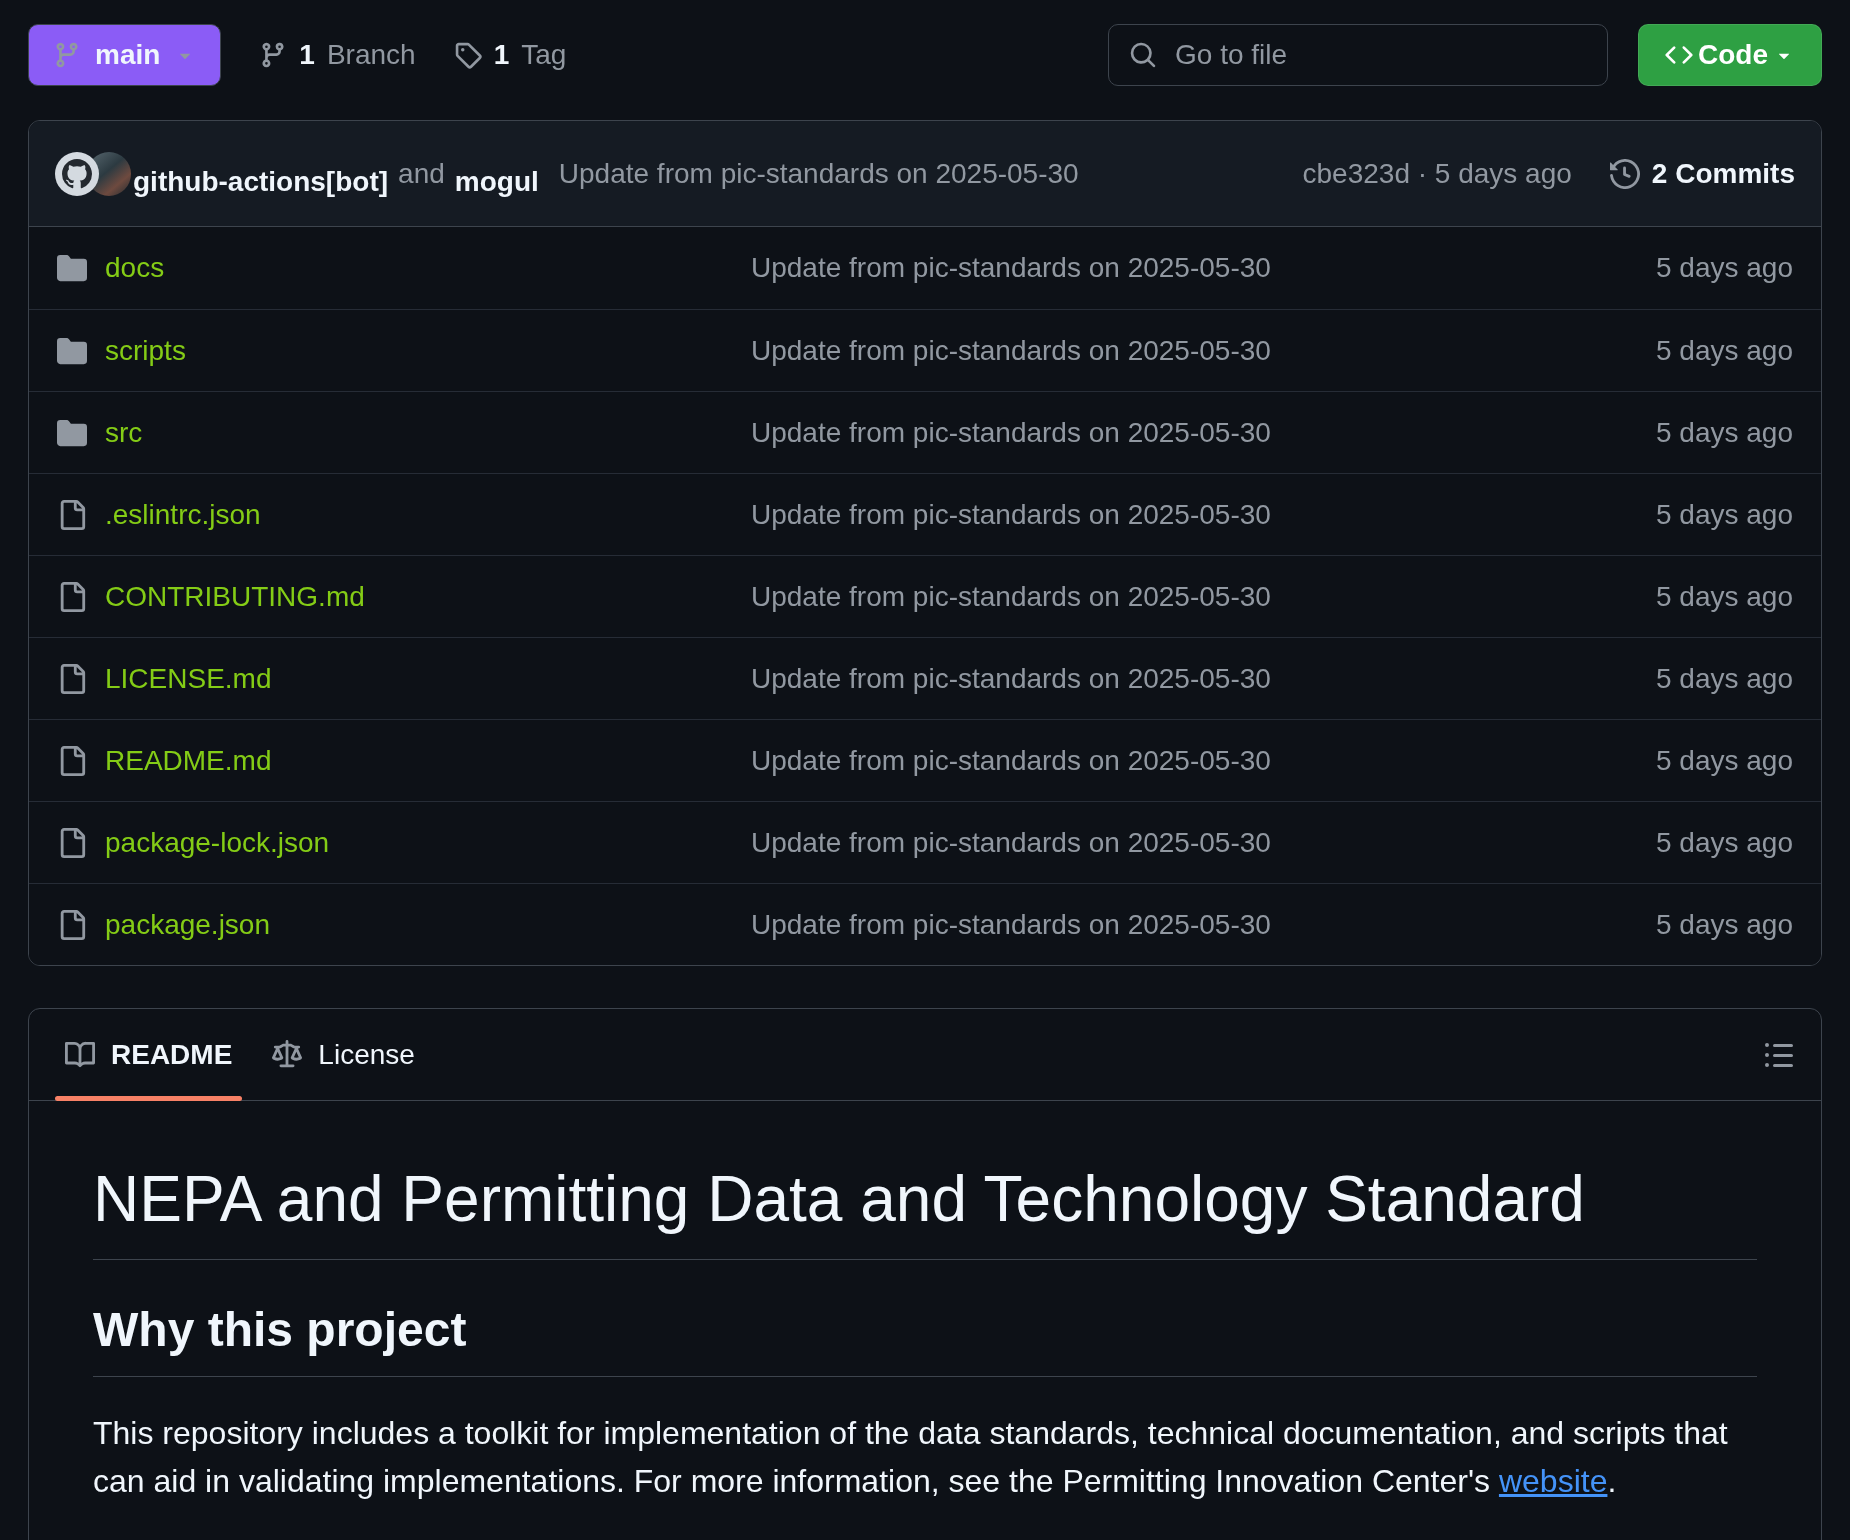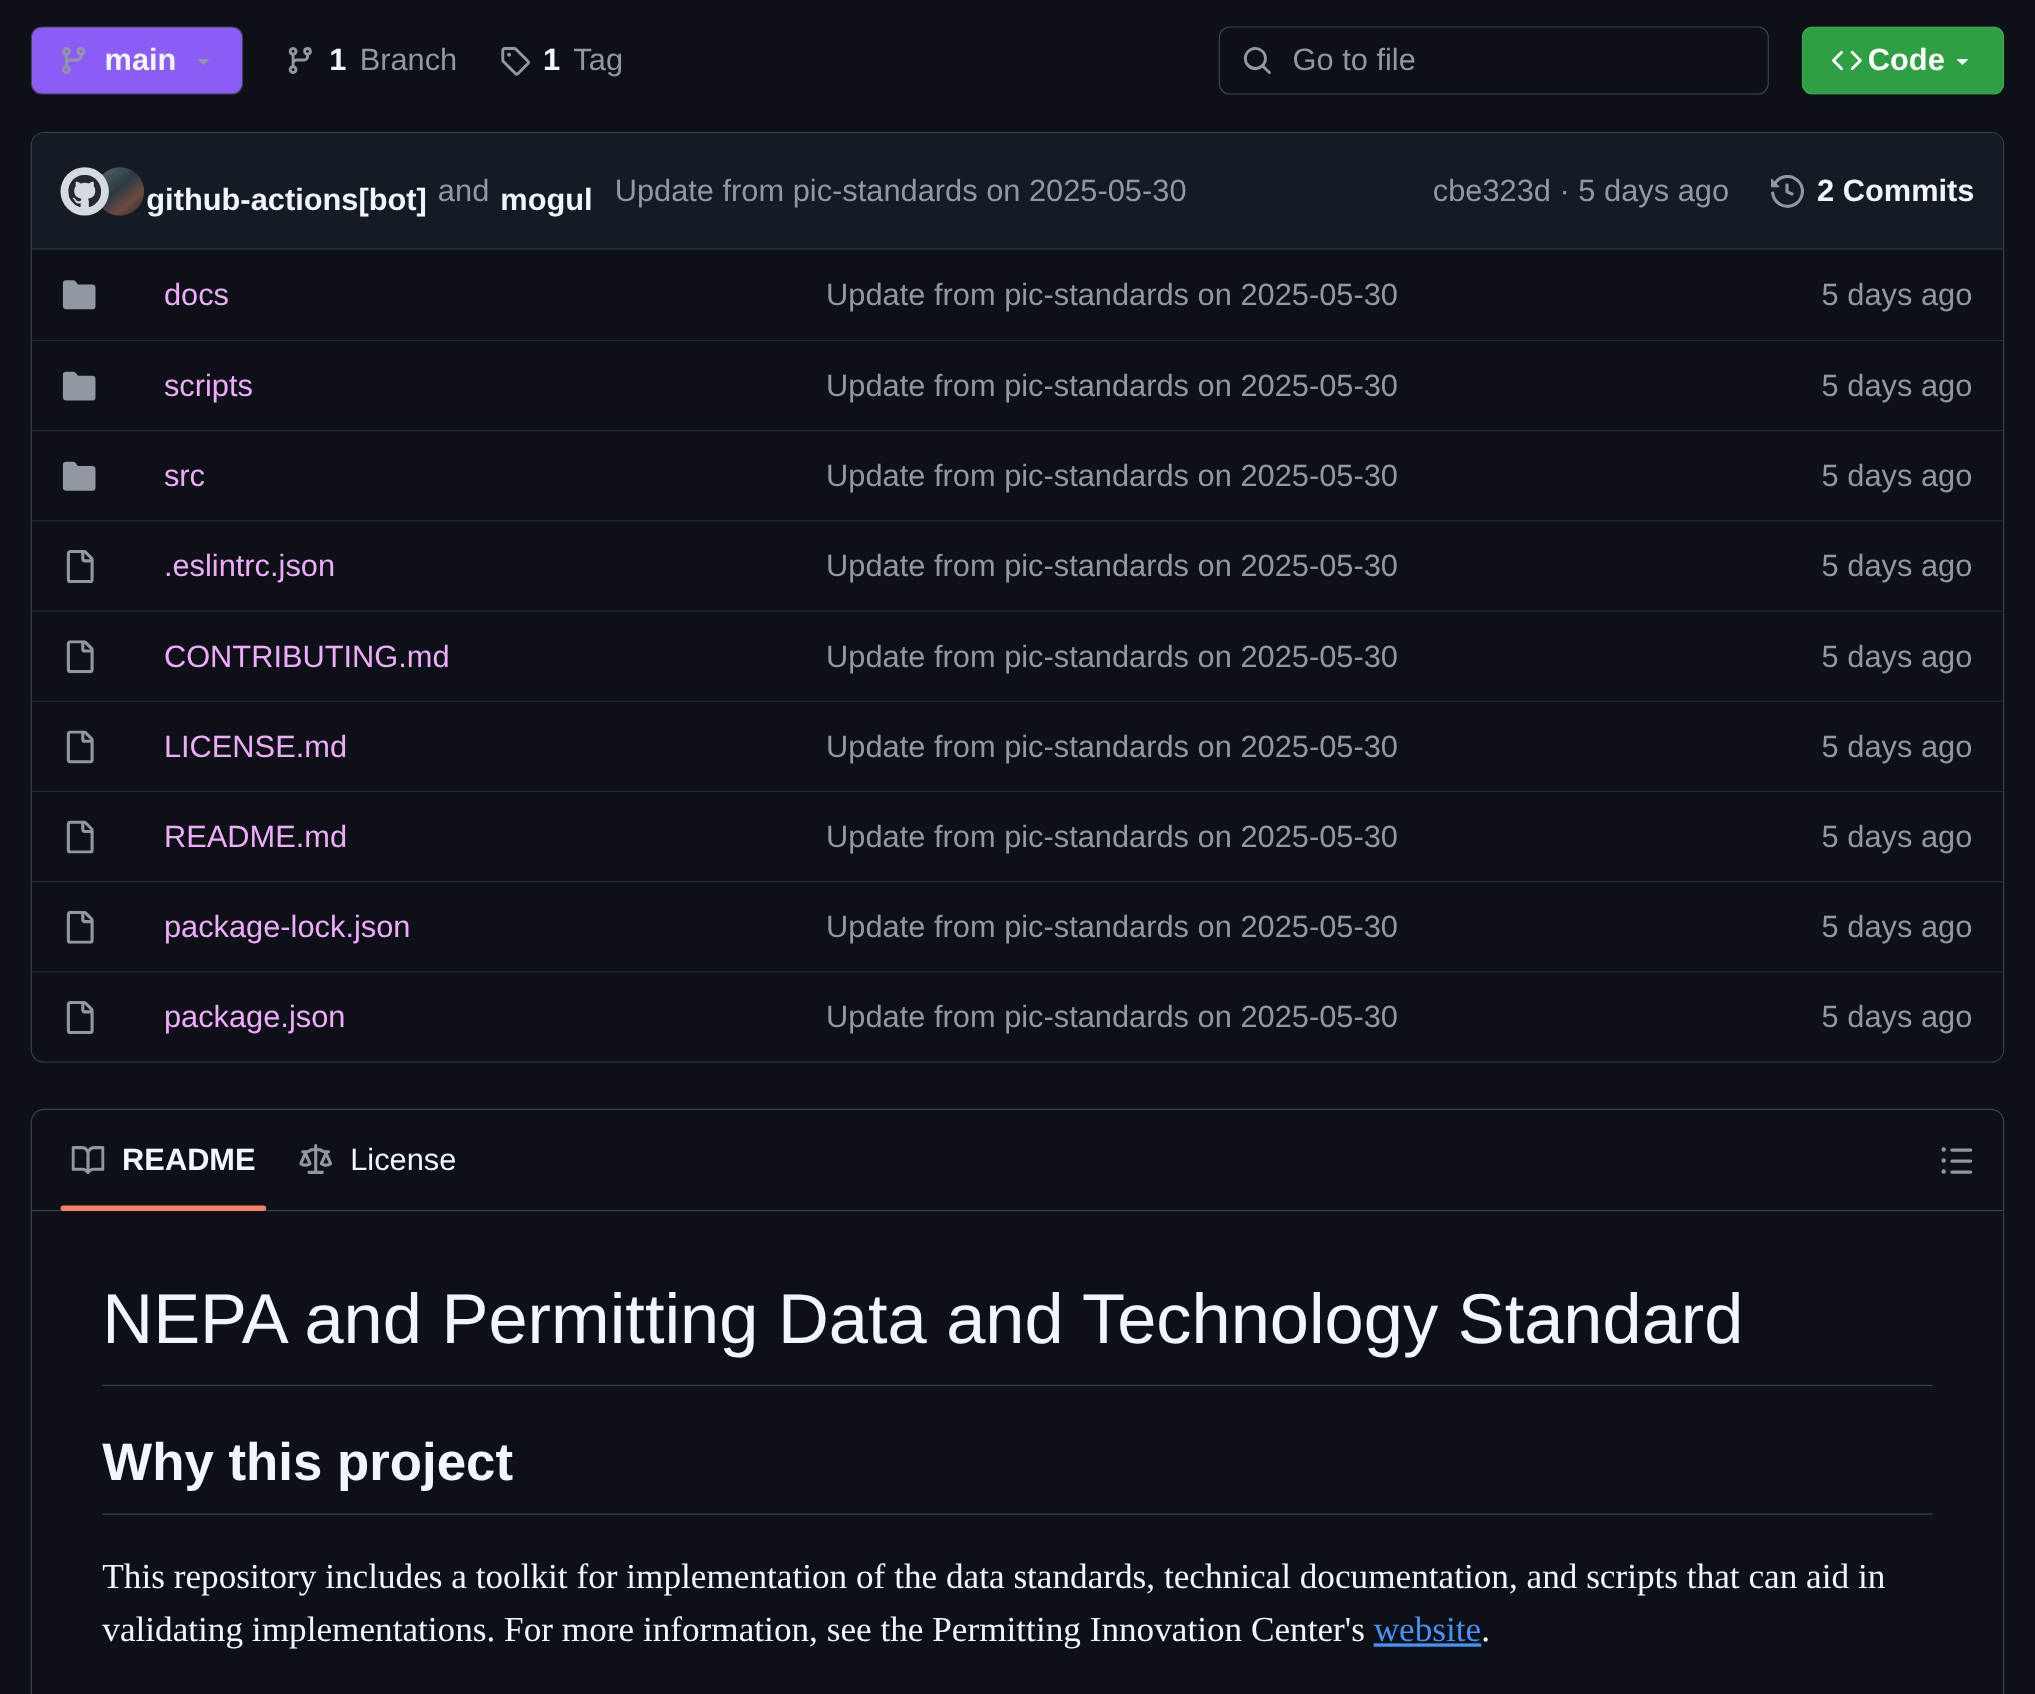--- a/index.html
+++ b/index.html
@@ -61,41 +61,41 @@
   .commits-link .icon { color:#9198a1; }
   .commits-strong { font-weight:700; color:#f0f6fc; }
 
   .file-row {
     display:grid; grid-template-columns:722px 1fr 250px; align-items:center;
     height:82px; font-size:28px; background:#0d1117;
   }
   .file-row + .file-row { border-top:1px solid #262c36; }
   .name-cell { display:flex; align-items:center; gap:18px; padding-left:28px; overflow:hidden; }
   .row-icon { color:#9198a1; flex:none; }
-  .file-name { color:#f0abfc; white-space:nowrap;margin-left:44px; }
+  .file-name { color:#84cc16; white-space:nowrap; }
   .msg-cell { color:#9198a1; padding-right:24px; overflow:hidden; white-space:nowrap; text-overflow:ellipsis; }
   .msg-cell a { color:#9198a1; }
   .age-cell { text-align:right; padding-right:28px; color:#9198a1; white-space:nowrap; }
 
   
   .readme { margin:42px 28px 0; border:1px solid #3d444d; border-radius:12px 12px 0 0; }
   .tabbar { display:flex; align-items:stretch; height:92px; border-bottom:1px solid #3d444d; padding:0 16px; }
   .tab { display:flex; align-items:center; gap:16px; padding:0 20px; font-size:28px; position:relative; color:#f0f6fc; cursor:pointer;justify-content:flex-end; }
   .tab .icon { color:#9198a1; }
   .tab.active { font-weight:700; }
   .tab.active::after {
     content:""; position:absolute; left:10px; right:10px; bottom:-1px;
     height:5px; border-radius:4px; background:#f78166;
   }
   .outline-btn { margin-left:auto; align-self:center; color:#9198a1; padding:10px; cursor:pointer; }
 
   .md { padding:58px 64px 40px; font-size:32px; line-height:1.5; color:#f0f6fc; }
   .md h1 { font-size:64px; line-height:1.25; margin:0 0 32px; padding-bottom:20px; border-bottom:1px solid #3d444d; font-weight:400; }
   .md h2 { font-size:48px; line-height:1.25; margin:40px 0 32px; padding-bottom:16px; border-bottom:1px solid #3d444d; font-weight:700; }
-  .md p { margin:0;font-family:Liberation Serif, serif; }
+  .md p { margin:0; }
   .md a.link { color:#4493f8; text-decoration:underline; }
 </style>
 </head>
 <body>
 
 <div class="top-bar">
   <button class="btn-branch">
     <span class="icon">
       <svg width="28" height="28" viewBox="0 0 16 16" fill="currentColor">
           <path d="M9.5 3.25a2.25 2.25 0 1 1 3 2.122V6A2.5 2.5 0 0 1 10 8.5H6a1 1 0 0 0-1 1v1.128a2.251 2.251 0 1 1-1.5 0V5.372a2.25 2.25 0 1 1 1.5 0v1.836A2.493 2.493 0 0 1 6 7h4a1 1 0 0 0 1-1v-.628A2.25 2.25 0 0 1 9.5 3.25Zm-6 0a.75.75 0 1 0 1.5 0 .75.75 0 0 0-1.5 0Zm8.25-.75a.75.75 0 1 0 0 1.5.75.75 0 0 0 0-1.5ZM4.25 12a.75.75 0 1 0 0 1.5.75.75 0 0 0 0-1.5Z"></path>

